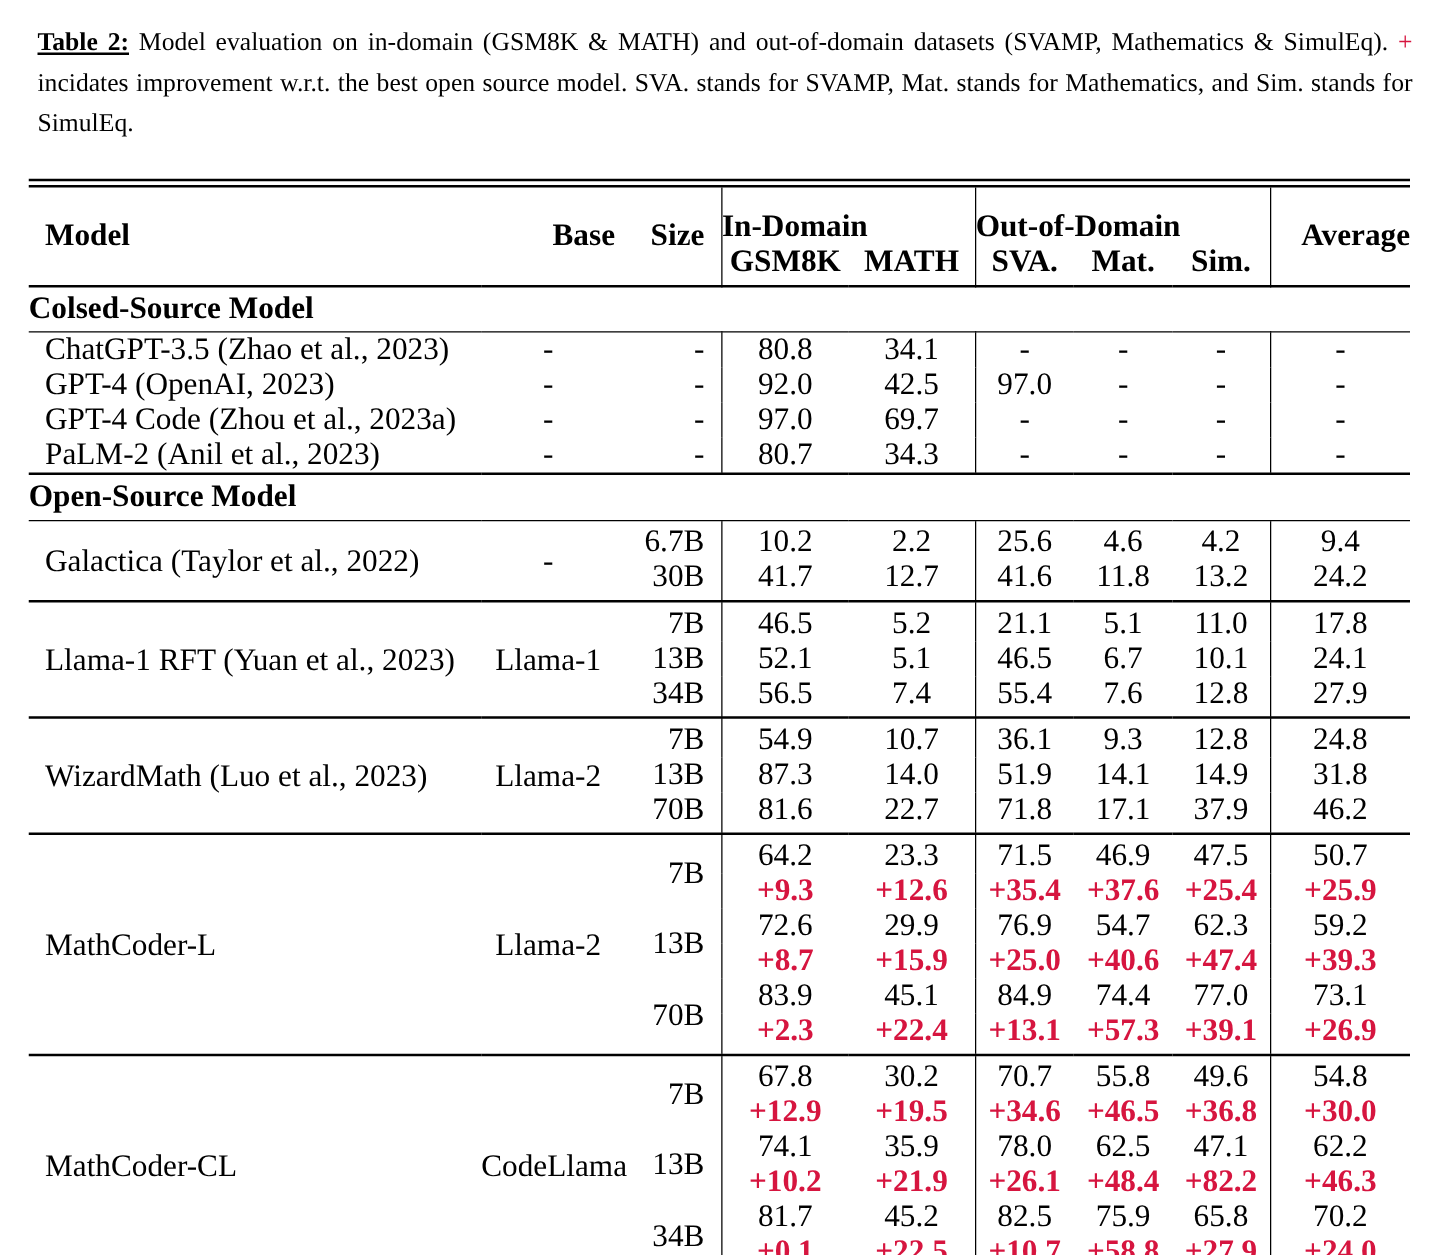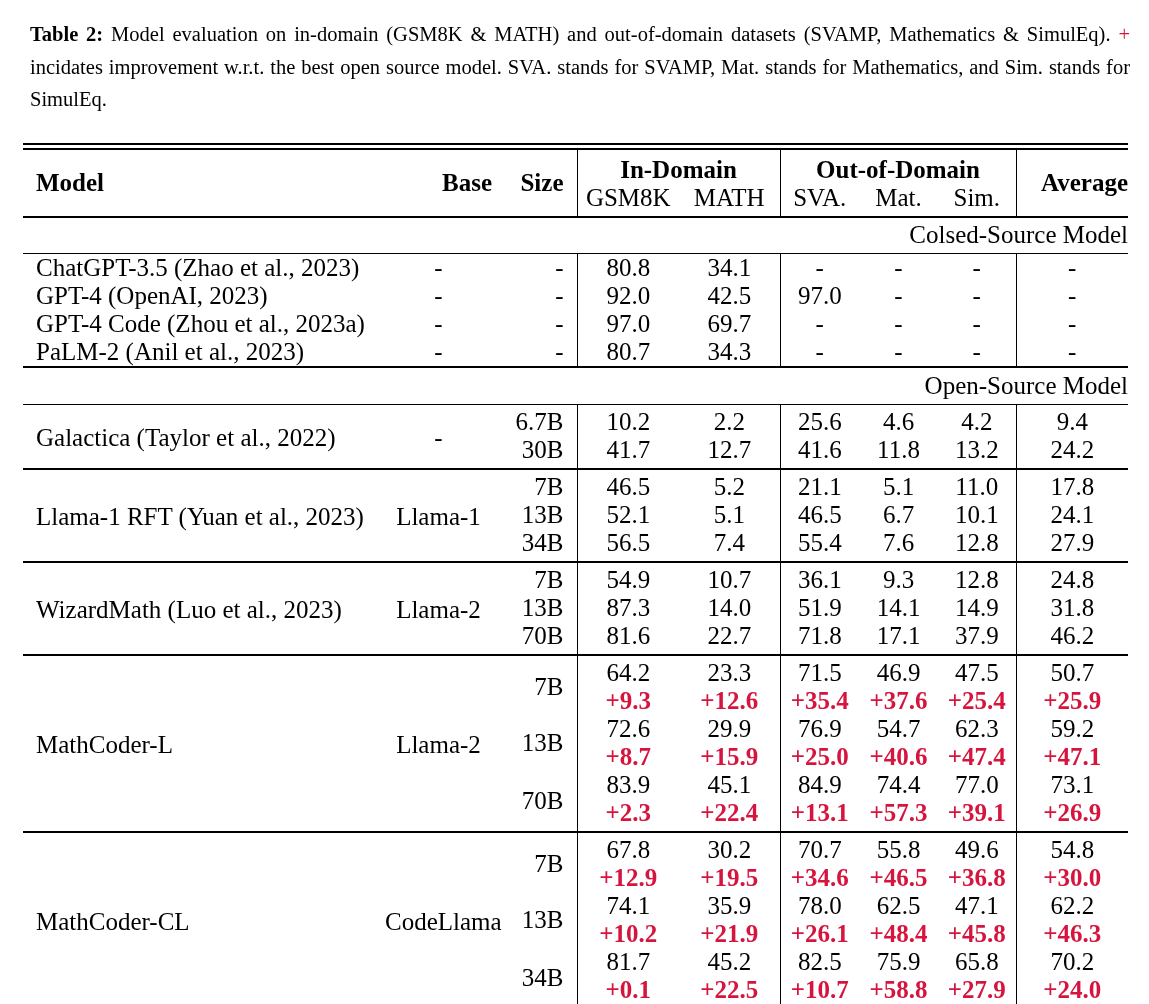--- a/index.html
+++ b/index.html
@@ -11,21 +11,21 @@
     color: var(--ink);
   }
   .page { padding: 16px 21px 0 23px; }
 
   
   .caption {
     width: 1100px; margin: 2px 0 27px 7px;
     font-size: 20.5px; line-height: 32.5px;
     text-align: justify;
   }
-  .caption .cap-label { font-weight: bold; }
+  .caption .cap-label { font-weight: bold; text-decoration: underline; }
   .caption .red { color: var(--red); }
 
   
   .tbl-wrap { width: 1105px; }
   .double-rule {
     height: 7px; width: 100%;
     border-top: 2px solid var(--ink);
     border-bottom: 2px solid var(--ink);
   }
   table {
@@ -43,27 +43,27 @@
   col.c-avg   { width: 112px; }
 
   th, td { padding: 0; font-weight: normal; vertical-align: middle; }
   .bar { border-left: 1.5px solid var(--ink); }
 
   
   thead th { font-weight: bold; }
   th.h-model { text-align: left; padding-left: 13px; }
   th.h-base  { text-align: right; }
   th.h-size  { text-align: right; padding-right: 13px; }
-  th.h-group { text-align: center; height: 33px; padding-top: 6px; }
+  th.h-group { text-align: left; height: 33px; padding-top: 18px; }
   th.h-avg   { text-align: right; }
-  th.h-sub   { font-weight: normal; text-align: center; height: 31px; padding-bottom: 4px; }
+  th.h-sub   { font-weight: bold; text-align: center; height: 31px; padding-bottom: 4px; }
 
   
   tbody.band td {
-    text-align: right; font-weight: normal; height: 37px;
+    text-align: left; font-weight: bold; height: 37px;
     border-top: 2.2px solid var(--ink);
     border-bottom: 1.6px solid var(--ink);
   }
 
   
   td.model-cell { text-align: left; padding-left: 13px; }
   td.base-cell  { text-align: center; }
   td.size-cell  { text-align: right; padding-right: 13px; }
   td.num        { text-align: center; }
   td.delta      { color: var(--red); font-weight: bold; }
@@ -298,21 +298,21 @@
           <td class="num">54.7</td>
           <td class="num">62.3</td>
           <td class="num bar">59.2</td>
         </tr>
         <tr>
           <td class="num bar delta">+8.7</td>
           <td class="num delta">+15.9</td>
           <td class="num bar delta">+25.0</td>
           <td class="num delta">+40.6</td>
           <td class="num delta">+47.4</td>
-          <td class="num bar delta">+47.1</td>
+          <td class="num bar delta">+39.3</td>
         </tr>
         <tr>
           <td class="size-cell" rowspan="2">70B</td>
           <td class="num bar">83.9</td>
           <td class="num">45.1</td>
           <td class="num bar">84.9</td>
           <td class="num">74.4</td>
           <td class="num">77.0</td>
           <td class="num bar">73.1</td>
         </tr>
@@ -353,21 +353,21 @@
           <td class="num bar">78.0</td>
           <td class="num">62.5</td>
           <td class="num">47.1</td>
           <td class="num bar">62.2</td>
         </tr>
         <tr>
           <td class="num bar delta">+10.2</td>
           <td class="num delta">+21.9</td>
           <td class="num bar delta">+26.1</td>
           <td class="num delta">+48.4</td>
-          <td class="num delta">+45.8</td>
+          <td class="num delta">+82.2</td>
           <td class="num bar delta">+46.3</td>
         </tr>
         <tr>
           <td class="size-cell" rowspan="2">34B</td>
           <td class="num bar">81.7</td>
           <td class="num">45.2</td>
           <td class="num bar">82.5</td>
           <td class="num">75.9</td>
           <td class="num">65.8</td>
           <td class="num bar">70.2</td>

